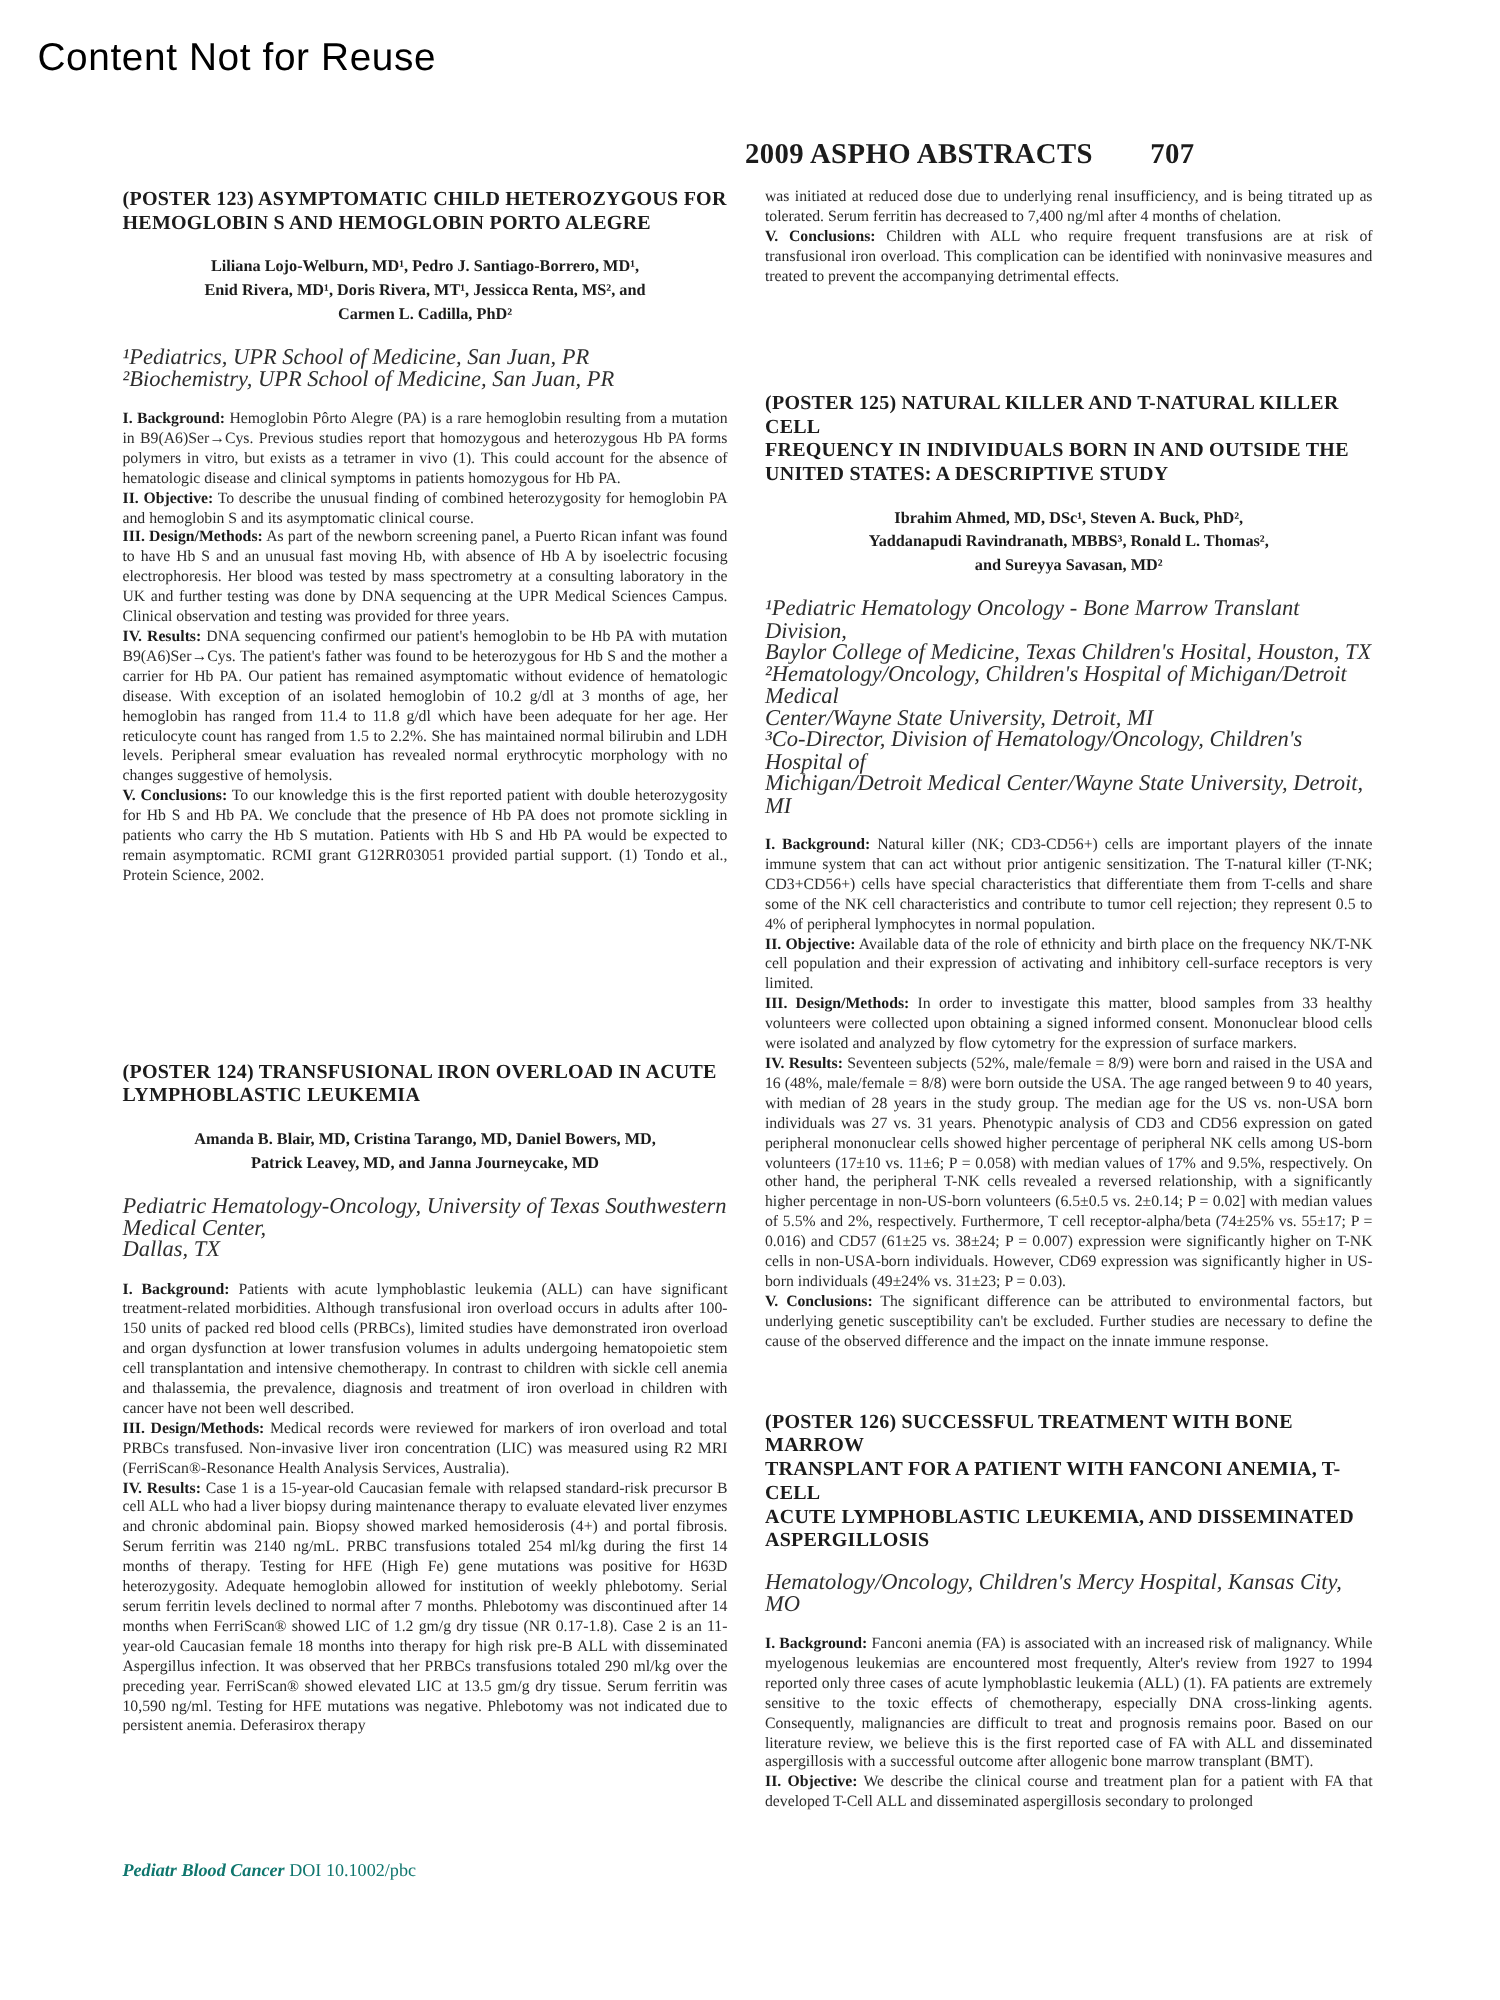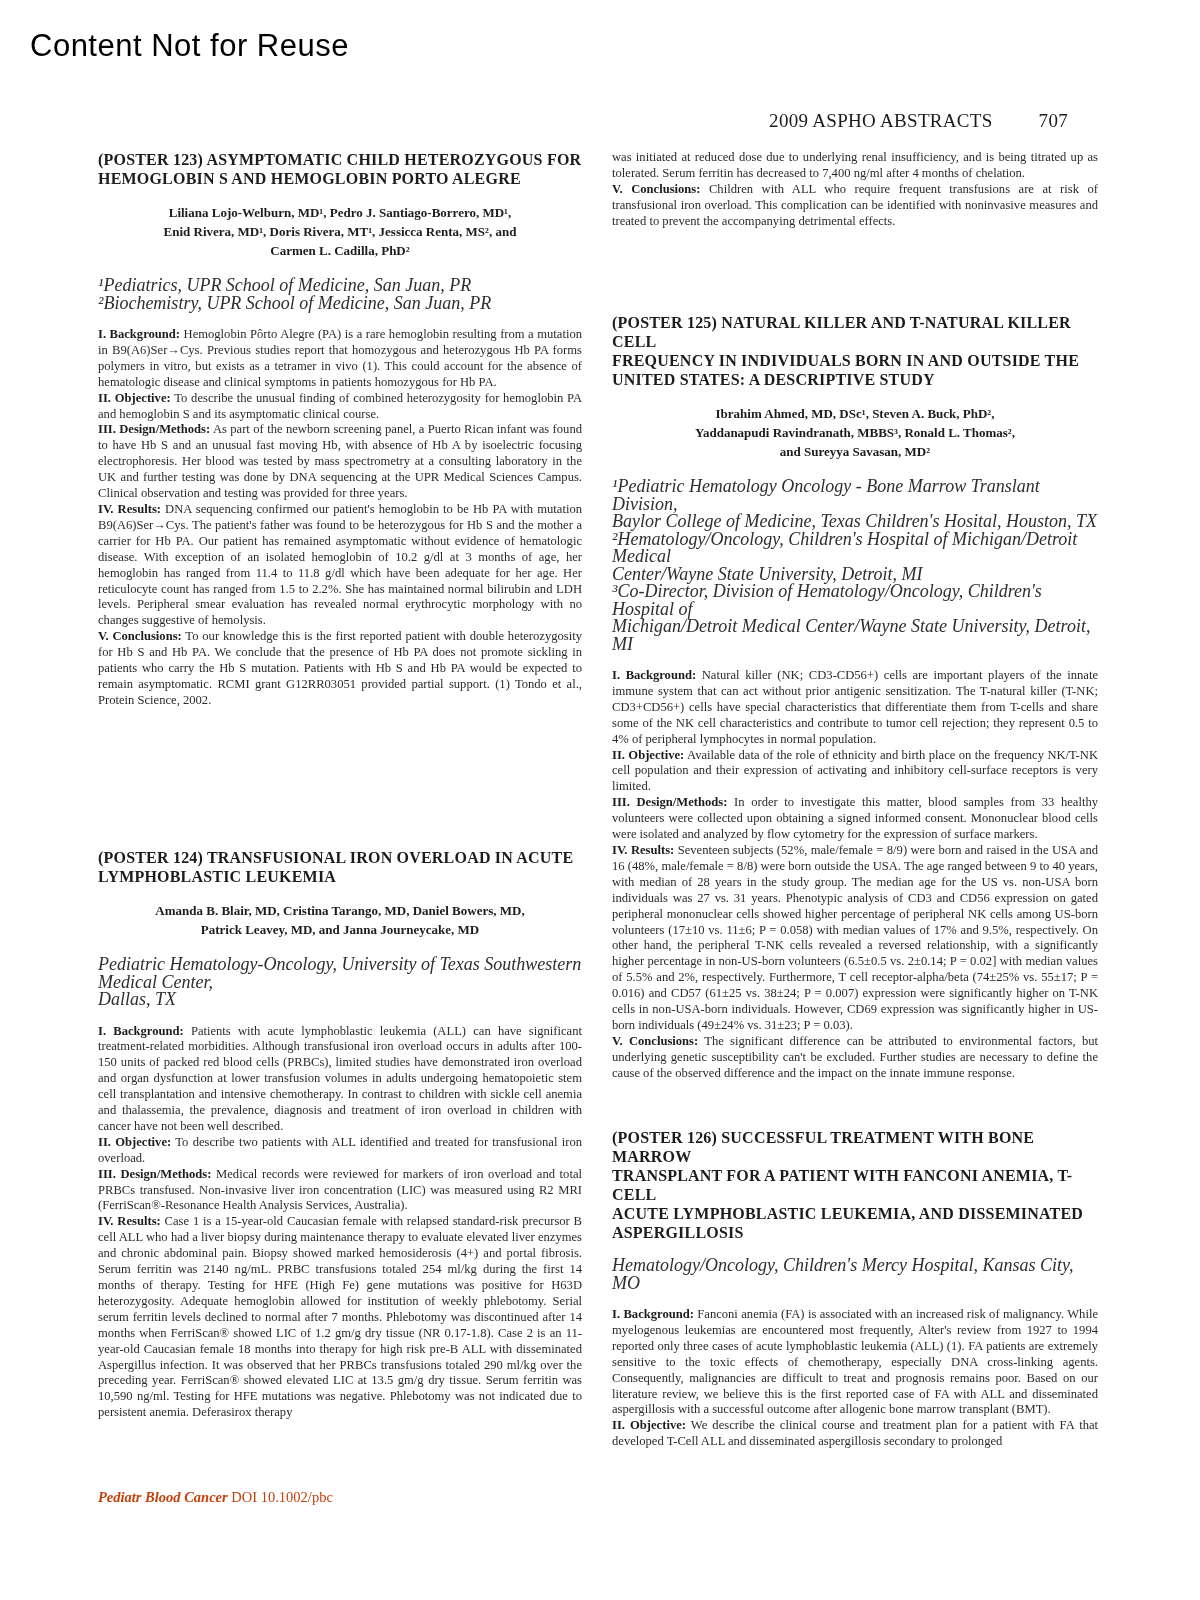--- a/index.html
+++ b/index.html
@@ -1,32 +1,32 @@
 <!DOCTYPE html>
 <html><head>
 <meta charset="utf-8">
 <style>
   html,body{margin:0;padding:0;background:#fff;}
   .page{position:relative;width:1200px;height:1600px;background:#ffffff;overflow:hidden;
         font-family:"Liberation Serif",serif;color:#2b2b2b;}
   .watermark{position:absolute;left:30px;top:28px;font-family:"Liberation Sans",sans-serif;
         font-size:31px;font-weight:400;color:#000000;letter-spacing:.5px;}
   .pagehead{position:absolute;left:596px;top:110px;width:486px;box-sizing:border-box;
-        display:flex;justify-content:flex-end;gap:46px;padding-right:14px;
-        font-weight:normal;font-size:19px;color:#1c1c1c;letter-spacing:.3px;}
+        display:flex;justify-content:flex-start;gap:46px;padding-right:14px;
+        font-weight:bold;font-size:23px;color:#1c1c1c;letter-spacing:.3px;}
   .block{position:absolute;width:484px;}
   .col-l{left:98px;}
   .col-r{left:612px;width:486px;}
   .lines{white-space:pre-line;}
   .title{font-size:16px;font-weight:bold;line-height:19px;margin:0 0 15px 0;color:#1c1c1c;letter-spacing:.2px;}
   .authors{font-size:13px;font-weight:bold;text-align:center;line-height:19px;margin:0 0 17px 0;color:#1c1c1c;}
   .affil{font-style:italic;font-size:18px;line-height:17.5px;margin:0 0 15px 0;color:#2e2e2e;}
   .abody p{margin:0;font-size:12.6px;line-height:15.9px;text-align:justify;}
   .abody b{color:#1c1c1c;}
-  .footer{position:absolute;left:98px;top:1489px;font-size:14.5px;color:#c2410c;}
+  .footer{position:absolute;left:98px;top:1489px;font-size:14.5px;color:#0f766e;}
   .footer i{font-weight:bold;font-style:italic;}
 </style>
 </head>
 <body>
 
 <div class="page">
 
   <div class="watermark">Content Not for Reuse</div>
 
   <div class="pagehead">
@@ -53,21 +53,20 @@
 
   <section class="block col-l" style="top:848px">
     <h2 class="title lines">(POSTER 124) TRANSFUSIONAL IRON OVERLOAD IN ACUTE
 LYMPHOBLASTIC LEUKEMIA</h2>
     <div class="authors lines">Amanda B. Blair, MD, Cristina Tarango, MD, Daniel Bowers, MD,
 Patrick Leavey, MD, and Janna Journeycake, MD</div>
     <div class="affil lines">Pediatric Hematology-Oncology, University of Texas Southwestern Medical Center,
 Dallas, TX</div>
     <div class="abody">
       <p><b>I. Background:</b> <span>Patients with acute lymphoblastic leukemia (ALL) can have significant treatment-related morbidities. Although transfusional iron overload occurs in adults after 100-150 units of packed red blood cells (PRBCs), limited studies have demonstrated iron overload and organ dysfunction at lower transfusion volumes in adults undergoing hematopoietic stem cell transplantation and intensive chemotherapy. In contrast to children with sickle cell anemia and thalassemia, the prevalence, diagnosis and treatment of iron overload in children with cancer have not been well described.</span></p>
-      <p><b>II. Objective:</b> <span>To describe two patients with ALL identified and treated for transfusional iron overload.</span></p>
       <p><b>III. Design/Methods:</b> <span>Medical records were reviewed for markers of iron overload and total PRBCs transfused. Non-invasive liver iron concentration (LIC) was measured using R2 MRI (FerriScan®-Resonance Health Analysis Services, Australia).</span></p>
       <p><b>IV. Results:</b> <span>Case 1 is a 15-year-old Caucasian female with relapsed standard-risk precursor B cell ALL who had a liver biopsy during maintenance therapy to evaluate elevated liver enzymes and chronic abdominal pain. Biopsy showed marked hemosiderosis (4+) and portal fibrosis. Serum ferritin was 2140 ng/mL. PRBC transfusions totaled 254 ml/kg during the first 14 months of therapy. Testing for HFE (High Fe) gene mutations was positive for H63D heterozygosity. Adequate hemoglobin allowed for institution of weekly phlebotomy. Serial serum ferritin levels declined to normal after 7 months. Phlebotomy was discontinued after 14 months when FerriScan® showed LIC of 1.2 gm/g dry tissue (NR 0.17-1.8). Case 2 is an 11-year-old Caucasian female 18 months into therapy for high risk pre-B ALL with disseminated Aspergillus infection. It was observed that her PRBCs transfusions totaled 290 ml/kg over the preceding year. FerriScan® showed elevated LIC at 13.5 gm/g dry tissue. Serum ferritin was 10,590 ng/ml. Testing for HFE mutations was negative. Phlebotomy was not indicated due to persistent anemia. Deferasirox therapy</span></p>
     </div>
   </section>
 
   <section class="block col-r" style="top:150px">
     <div class="abody">
       <p>was initiated at reduced dose due to underlying renal insufficiency, and is being titrated up as tolerated. Serum ferritin has decreased to 7,400 ng/ml after 4 months of chelation.</p>
       <p><b>V. Conclusions:</b> <span>Children with ALL who require frequent transfusions are at risk of transfusional iron overload. This complication can be identified with noninvasive measures and treated to prevent the accompanying detrimental effects.</span></p>
     </div>

